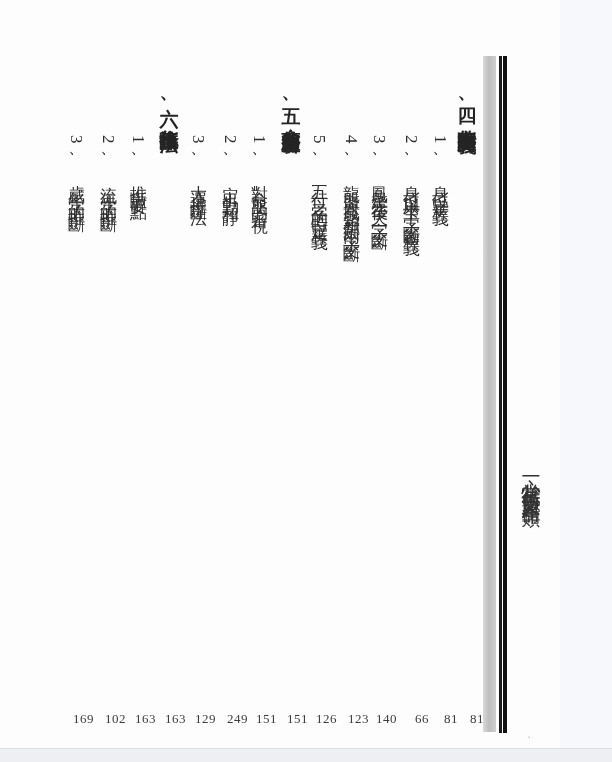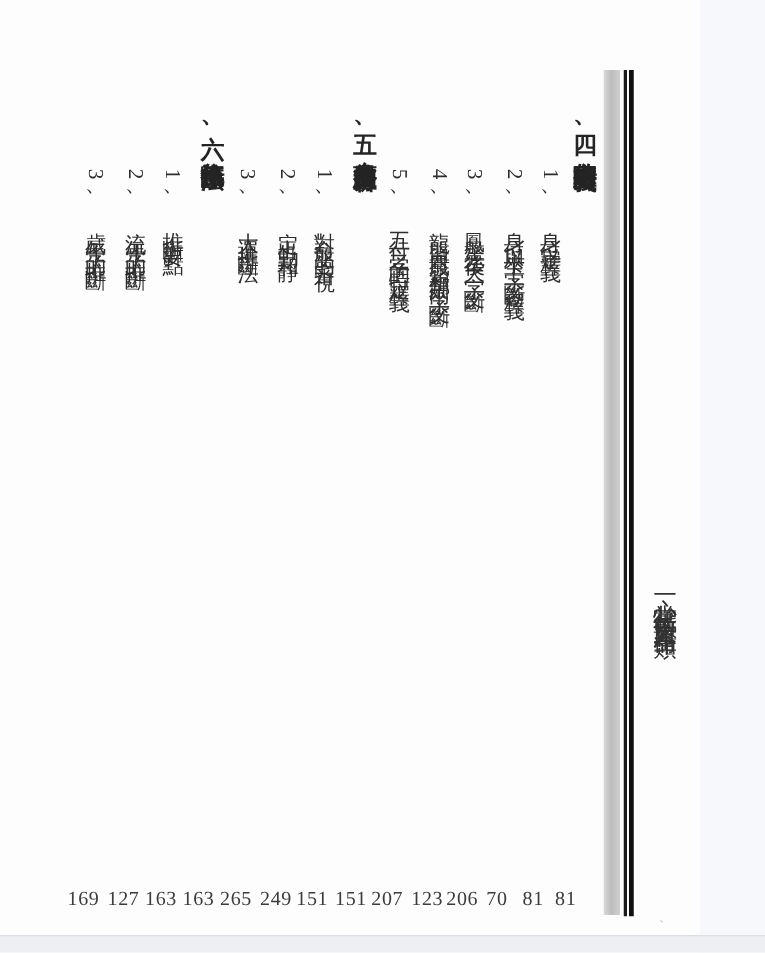--- a/index.html
+++ b/index.html
@@ -29,22 +29,22 @@
   
   .vcol{
     position:absolute;
     writing-mode:vertical-rl;text-orientation:mixed;
     white-space:nowrap;color:#2e2e2e;
   }
   .vcol.section{top:93px;font-size:19px;font-weight:bold;letter-spacing:1px;color:#242424;}
   .vcol.item{top:135px;font-size:17px;letter-spacing:6px;}
   
   .pagenum{
-    position:absolute;top:711px;width:40px;text-align:left;
-    font-size:16px;color:#3c3c3c;letter-spacing:0.5px;
+    position:absolute;top:711px;width:40px;text-align:right;
+    font-size:13px;color:#3c3c3c;letter-spacing:0.5px;
   }
   
   .side-caption{
     position:absolute;left:518px;top:463px;
     writing-mode:vertical-rl;text-orientation:mixed;
     font-size:19px;letter-spacing:2.5px;color:#333;white-space:nowrap;
   }
   .footer-mark{
     position:absolute;left:527px;top:727px;
     font-size:10px;color:#a8a8a8;
@@ -68,27 +68,27 @@
 <div class="vcol item" style="left:248px">1、對命盤的審視</div>
 <div class="vcol item" style="left:219px">2、定出動和靜</div>
 <div class="vcol item" style="left:187px">3、大運推斷法</div>
 <div class="vcol section" style="left:156px">六、流年推斷法</div>
 <div class="vcol item" style="left:127px">1、推斷要點</div>
 <div class="vcol item" style="left:97px">2、流年字的推斷</div>
 <div class="vcol item" style="left:65px">3、歲年字的推斷</div>
 
 <span class="pagenum" style="left:444px">81</span>
 <span class="pagenum" style="left:418px">81</span>
-<span class="pagenum" style="left:389px">70</span>
-<span class="pagenum" style="left:357px">206</span>
+<span class="pagenum" style="left:389px">66</span>
+<span class="pagenum" style="left:357px">140</span>
 <span class="pagenum" style="left:329px">123</span>
-<span class="pagenum" style="left:297px">207</span>
+<span class="pagenum" style="left:297px">126</span>
 <span class="pagenum" style="left:268px">151</span>
 <span class="pagenum" style="left:237px">151</span>
 <span class="pagenum" style="left:208px">249</span>
-<span class="pagenum" style="left:176px">265</span>
+<span class="pagenum" style="left:176px">129</span>
 <span class="pagenum" style="left:146px">163</span>
 <span class="pagenum" style="left:116px">163</span>
-<span class="pagenum" style="left:86px">127</span>
+<span class="pagenum" style="left:86px">102</span>
 <span class="pagenum" style="left:54px">169</span>
 
 <div class="side-caption">心一堂當代術數文庫・星命類</div>
 <span class="footer-mark">、</span>
 
 </body></html>

